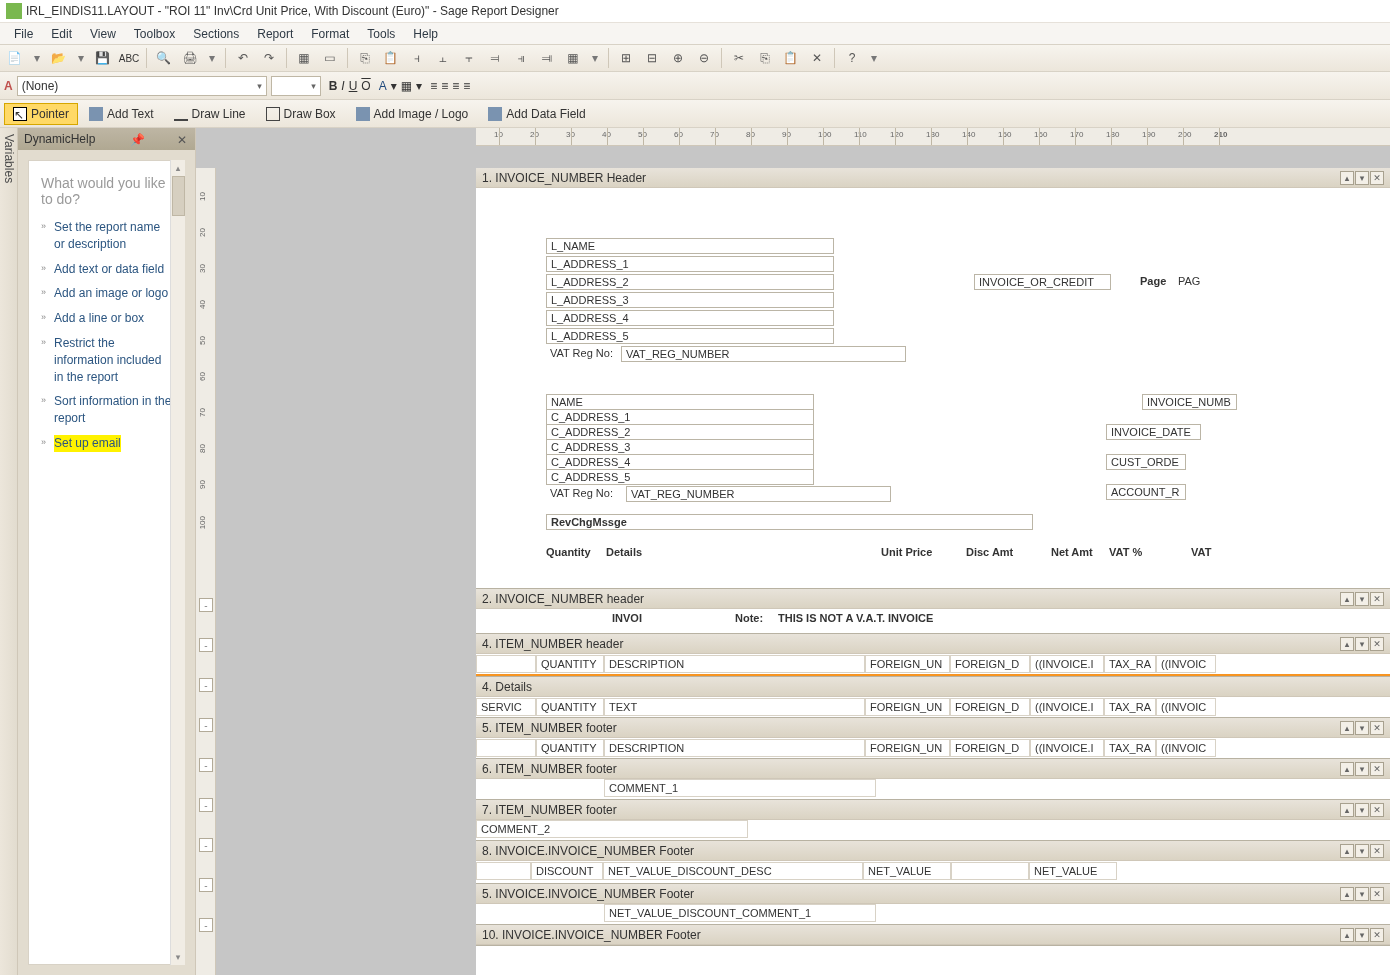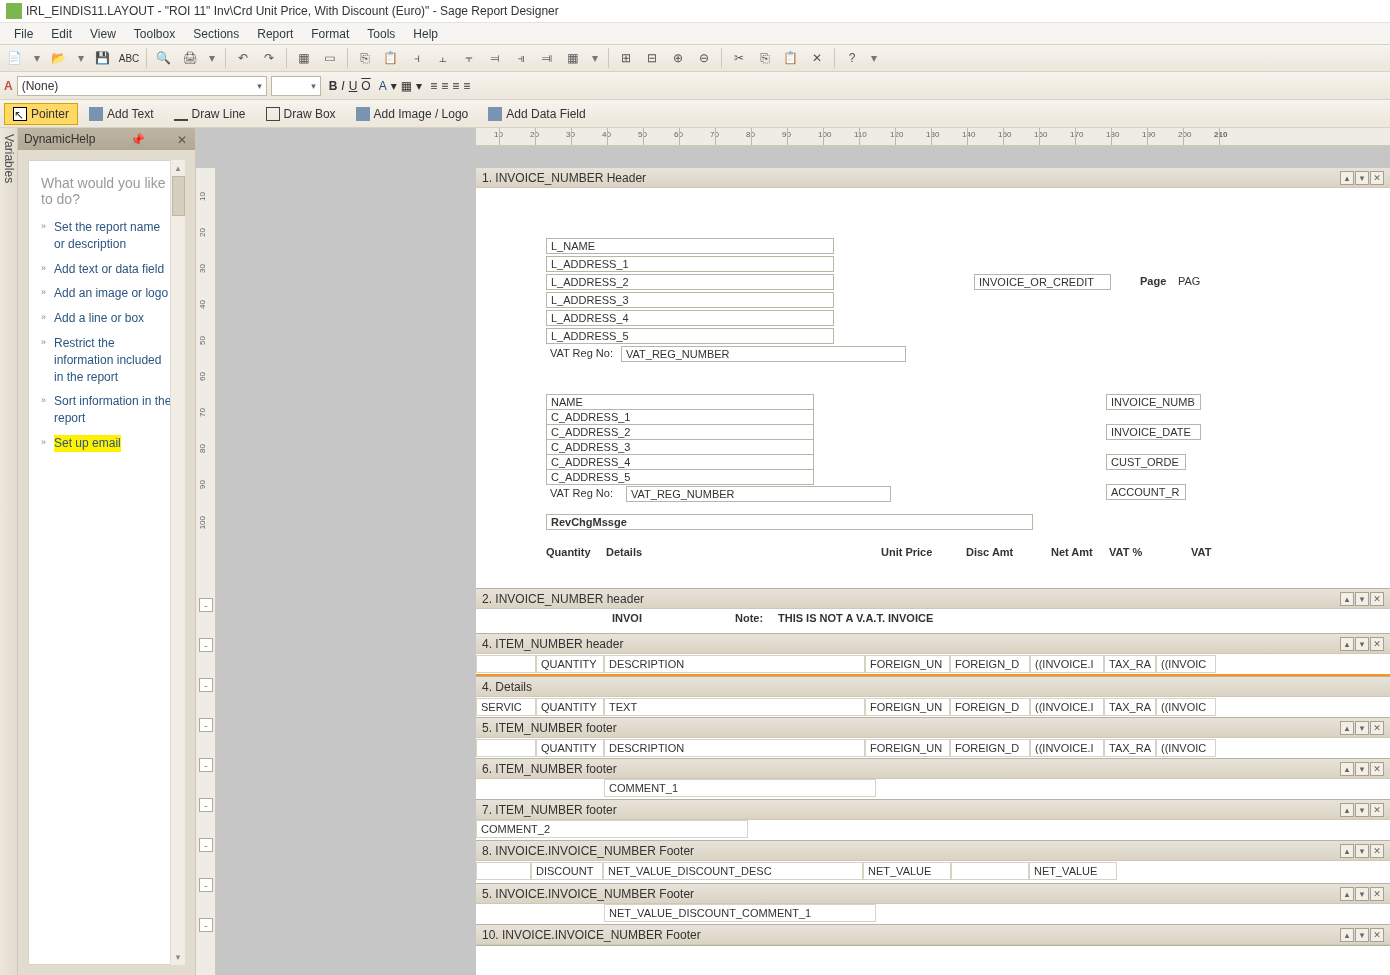--- a/index.html
+++ b/index.html
@@ -325,21 +325,21 @@
 
           <div class="field" style="left:70px;top:206px;width:268px">NAME</div>
           <div class="field" style="left:70px;top:221px;width:268px">C_ADDRESS_1</div>
           <div class="field" style="left:70px;top:236px;width:268px">C_ADDRESS_2</div>
           <div class="field" style="left:70px;top:251px;width:268px">C_ADDRESS_3</div>
           <div class="field" style="left:70px;top:266px;width:268px">C_ADDRESS_4</div>
           <div class="field" style="left:70px;top:281px;width:268px">C_ADDRESS_5</div>
           <div class="field plain" style="left:70px;top:298px">VAT Reg No:</div>
           <div class="field" style="left:150px;top:298px;width:265px">VAT_REG_NUMBER</div>
 
-          <div class="field" style="left:630px;top:206px;width:95px">INVOICE_NUMB</div>
+          <div class="field" style="left:666px;top:206px;width:95px">INVOICE_NUMB</div>
           <div class="field" style="left:630px;top:236px;width:95px">INVOICE_DATE</div>
           <div class="field" style="left:630px;top:266px;width:80px">CUST_ORDE</div>
           <div class="field" style="left:630px;top:296px;width:80px">ACCOUNT_R</div>
 
           <div class="field" style="left:70px;top:326px;width:487px;font-weight:bold">RevChgMssge</div>
 
           <div class="col-head" style="left:70px;top:358px">Quantity</div>
           <div class="col-head" style="left:130px;top:358px">Details</div>
           <div class="col-head" style="left:405px;top:358px">Unit Price</div>
           <div class="col-head" style="left:490px;top:358px">Disc Amt</div>

